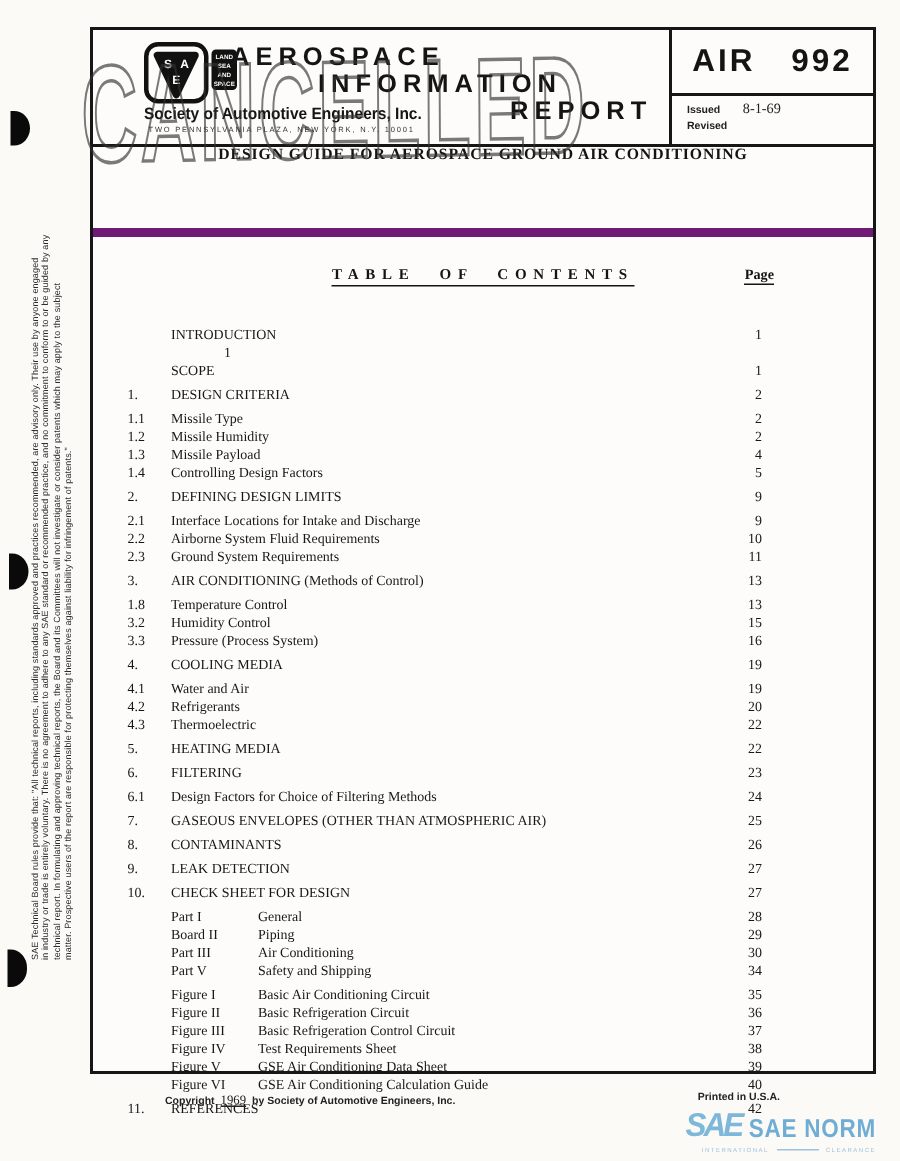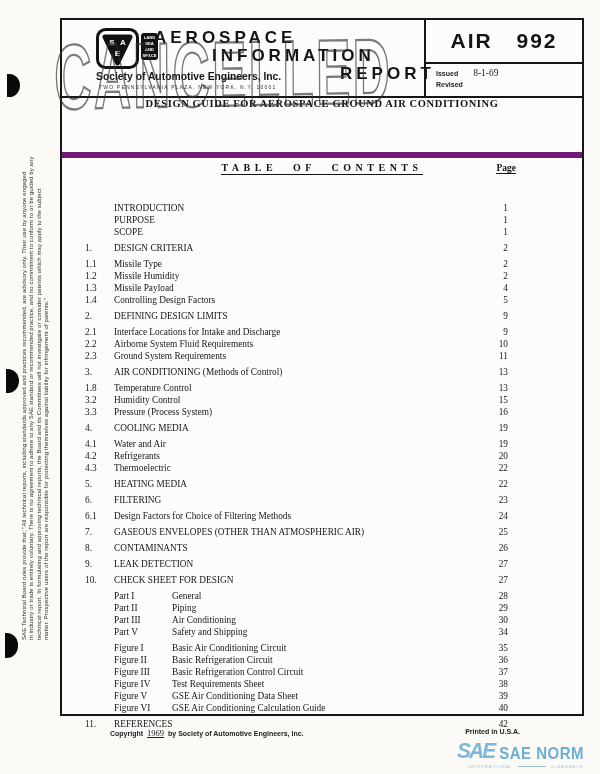--- a/index.html
+++ b/index.html
@@ -10,21 +10,21 @@
     color:#141414;
     -webkit-font-smoothing:antialiased;
   }
   .doc{
     position:absolute;left:60px;top:18px;width:524px;height:698px;
     border:2px solid #161616;background:#fdfcfa;box-sizing:border-box;
   }
   
   .hdr{position:relative;height:76px;border-bottom:2px solid #161616;}
   .hdr-right{
-    position:absolute;right:0;top:0;width:158px;height:76px;
+    position:absolute;right:0;top:0;width:136px;height:76px;
     border-left:2px solid #161616;box-sizing:border-box;
   }
   .docnum{
     height:42px;border-bottom:2px solid #161616;display:flex;align-items:center;
     justify-content:center;font-size:21px;font-weight:700;letter-spacing:2px;
     word-spacing:16px;
   }
   .issue-block{padding:4px 10px;}
   .issue-line{font-size:7px;font-weight:700;color:#222;}
   .issue-line .val{font-size:9.5px;font-weight:400;font-family:"Liberation Serif",serif;margin-left:15px;}
@@ -49,21 +49,21 @@
     justify-content:center;
   }
   .doc-title{
     font-family:"Liberation Serif",serif;font-size:10.5px;font-weight:600;
     letter-spacing:.6px;
   }
   
   .toc{position:relative;padding-top:4px;font-family:"Liberation Serif",serif;}
   .toc-head{position:relative;height:20px;}
   .toc-head-title{
-    display:table;margin:0 auto;font-size:10px;font-weight:600;letter-spacing:4.5px;
+    display:table;margin:16px auto;font-size:10px;font-weight:600;letter-spacing:4.5px;
     word-spacing:9px;border-bottom:1.2px solid #141414;padding-bottom:1px;
   }
   .toc-page-label{
     position:absolute;right:66px;top:1px;font-size:9.5px;font-weight:600;
     border-bottom:1px solid #141414;
   }
   .toc-group{margin-top:4px;}
   .toc-group:first-child{margin-top:20px;}
   .toc-row{
     display:flex;align-items:baseline;line-height:12px;font-size:9.3px;
@@ -165,21 +165,20 @@
     </div>
     <div>
         <div class="toc-group">
           <div class="toc-row">
             <span class="c-num"></span>
             <span class="c-label">INTRODUCTION</span>
             <span class="c-page">1</span>
           </div>
           <div class="toc-row">
             <span class="c-num"></span>
-            <span class="c-label">PURPOSE</span>
             <span class="c-page">1</span>
           </div>
           <div class="toc-row">
             <span class="c-num"></span>
             <span class="c-label">SCOPE</span>
             <span class="c-page">1</span>
           </div>
         </div>
         <div class="toc-group">
           <div class="toc-row">
@@ -333,21 +332,21 @@
         </div>
         <div class="toc-group">
           <div class="toc-row">
             <span class="c-num"></span>
             <span class="c-sub">Part I</span>
             <span class="c-label">General</span>
             <span class="c-page">28</span>
           </div>
           <div class="toc-row">
             <span class="c-num"></span>
-            <span class="c-sub">Part II</span>
+            <span class="c-sub">Board II</span>
             <span class="c-label">Piping</span>
             <span class="c-page">29</span>
           </div>
           <div class="toc-row">
             <span class="c-num"></span>
             <span class="c-sub">Part III</span>
             <span class="c-label">Air Conditioning</span>
             <span class="c-page">30</span>
           </div>
           <div class="toc-row">

